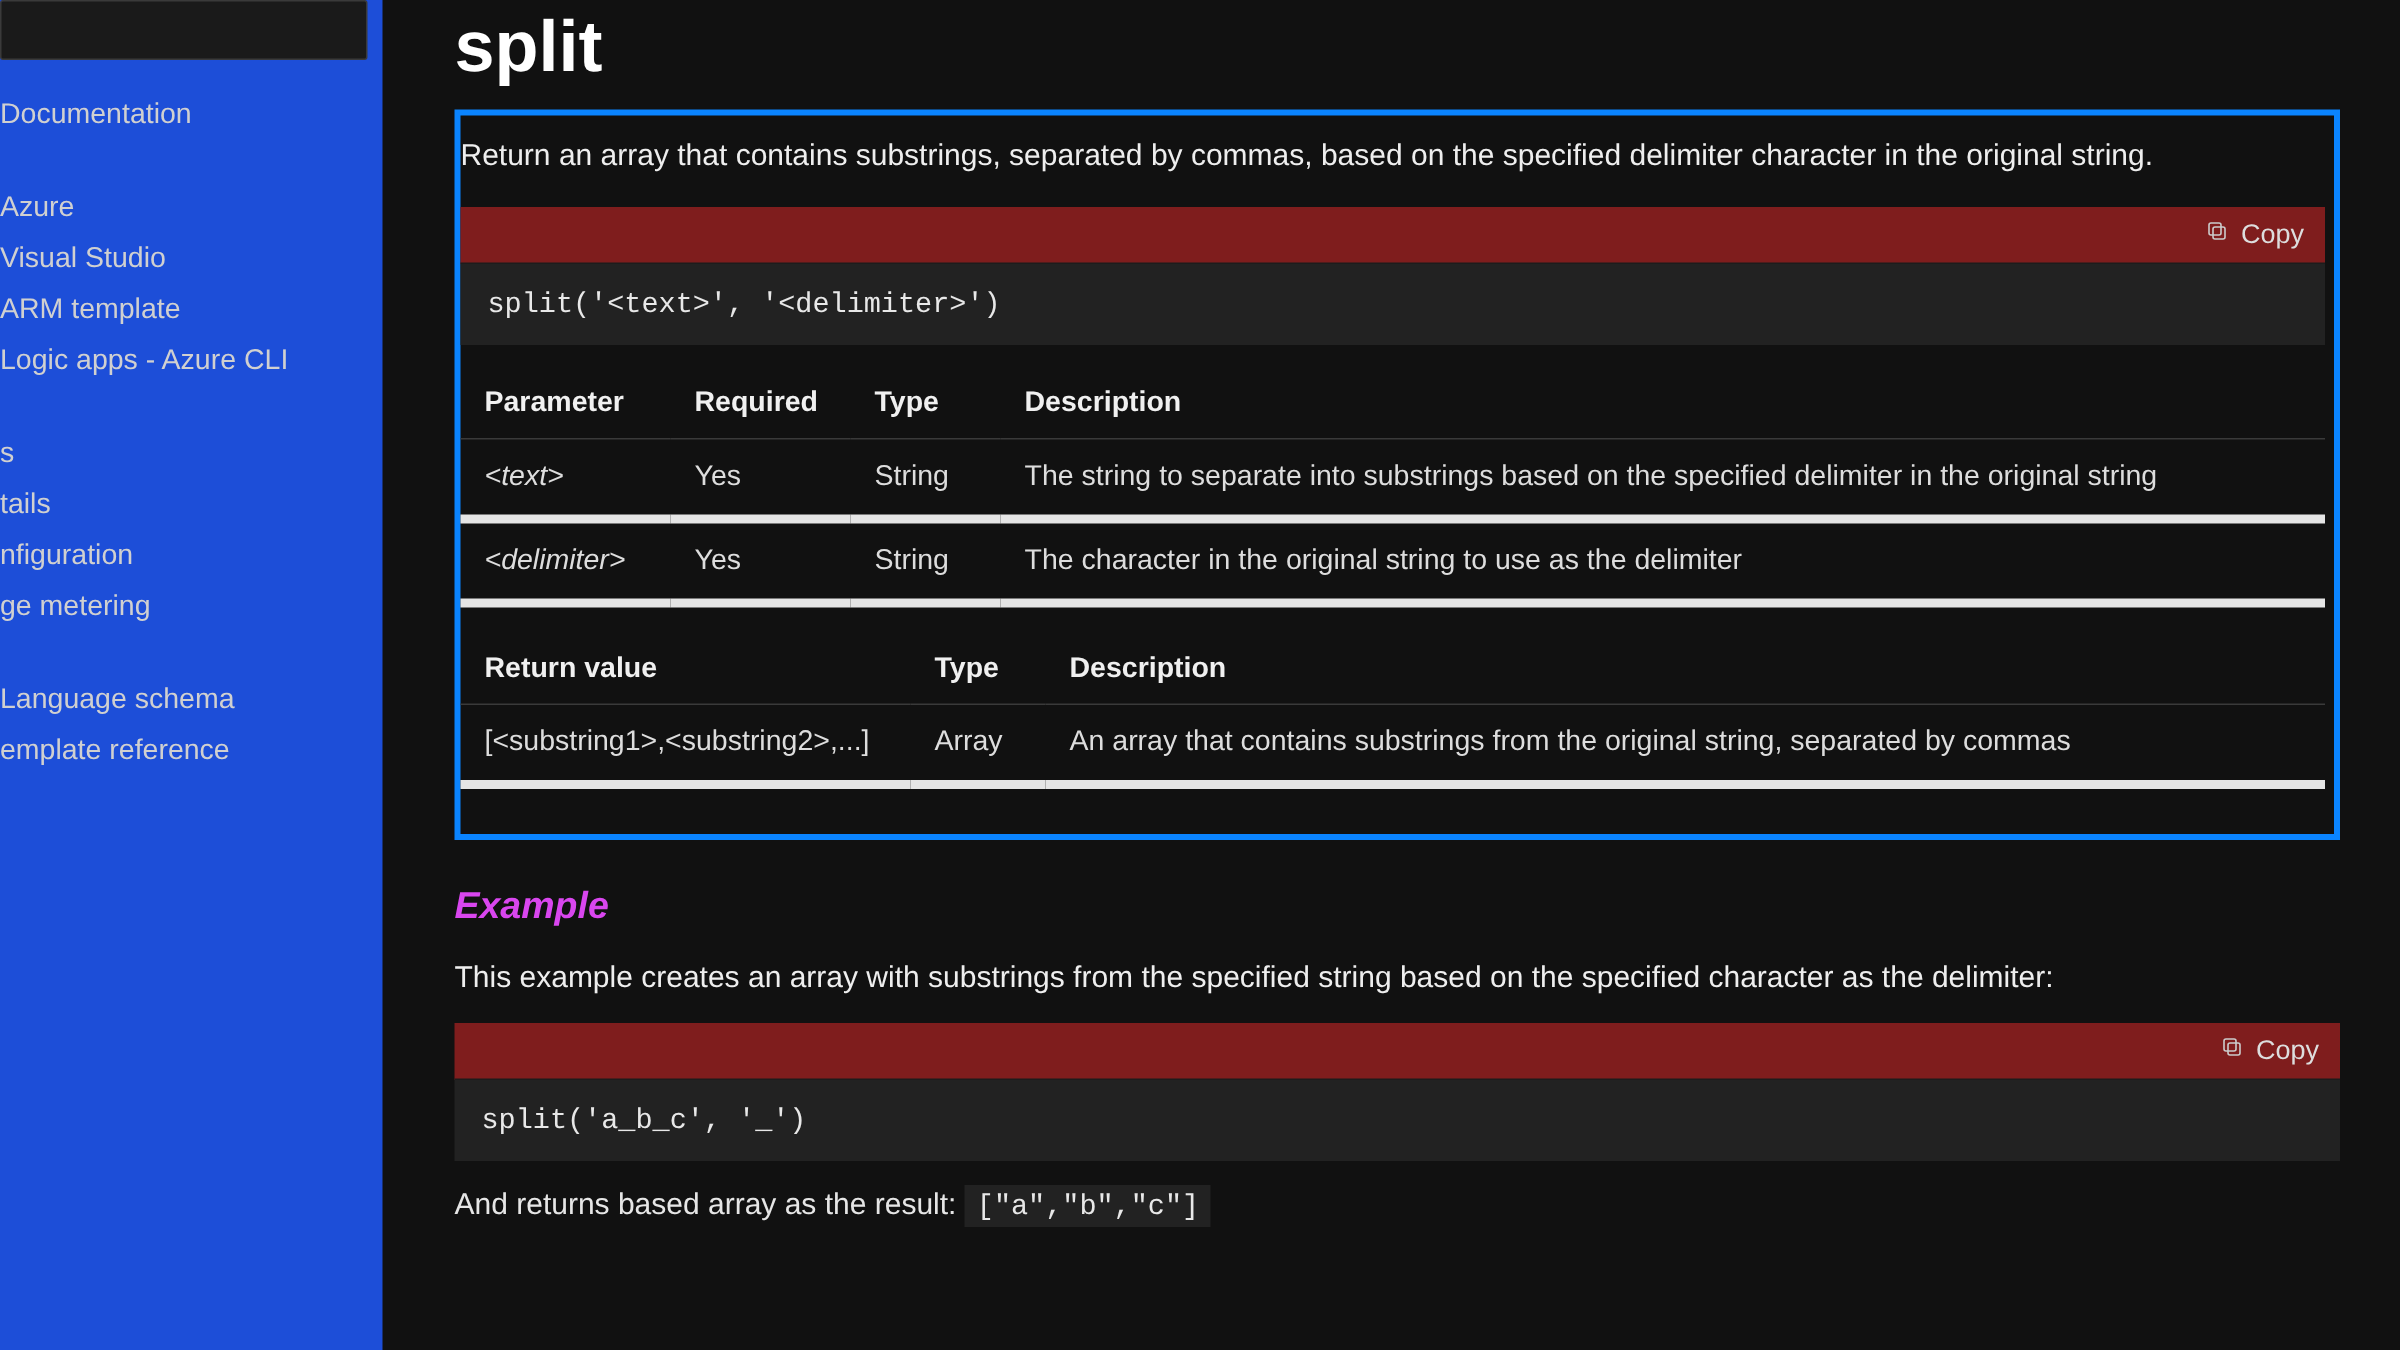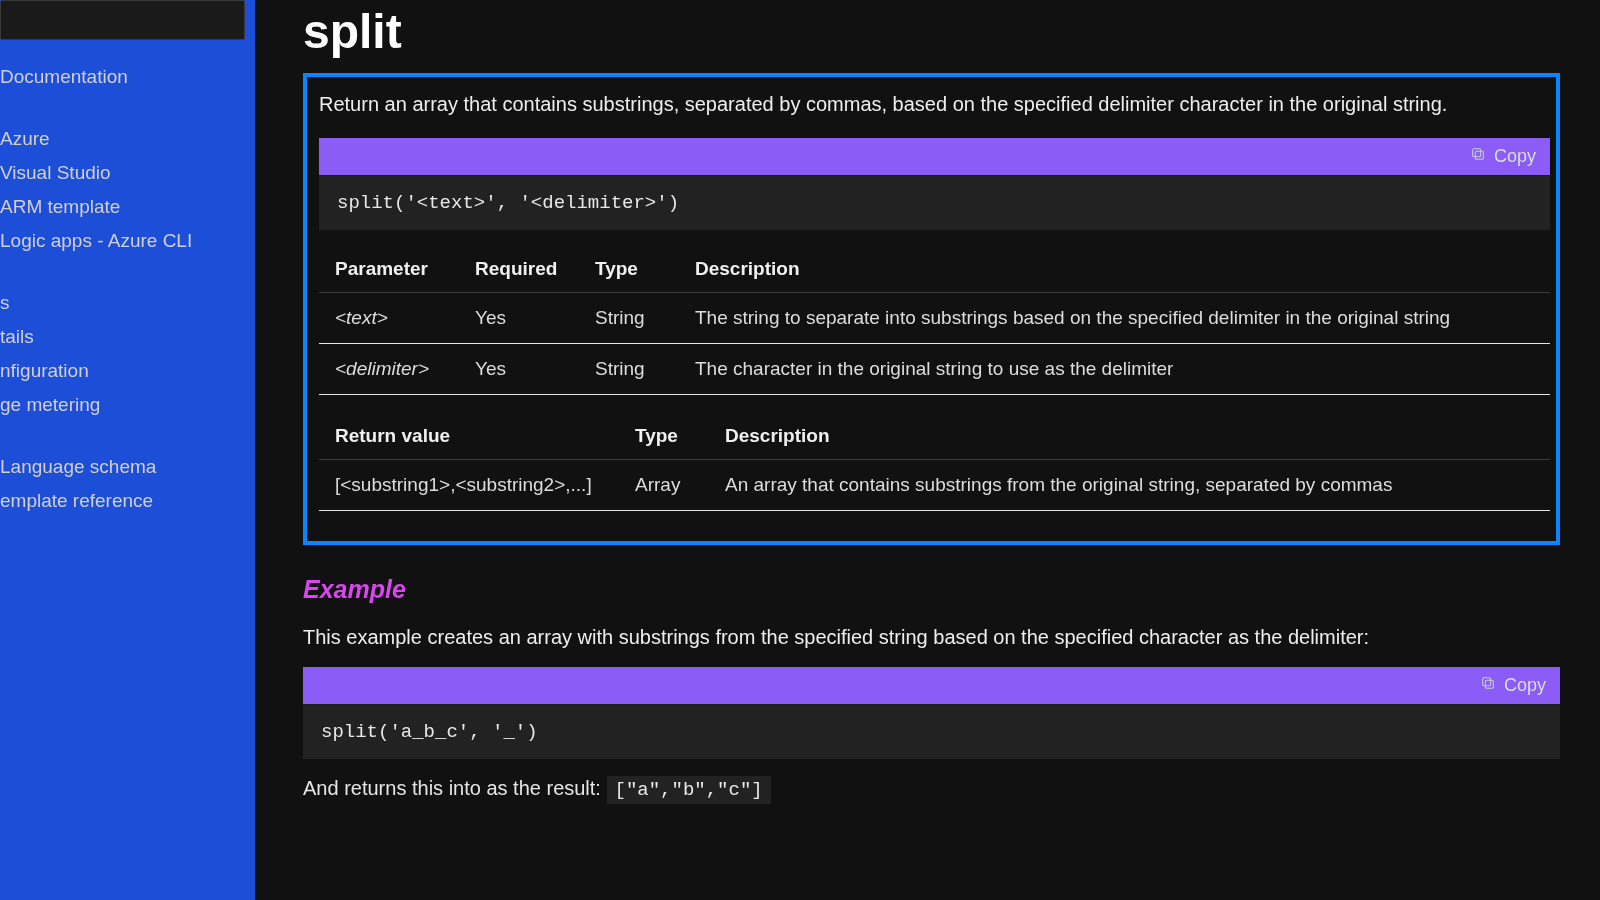--- a/index.html
+++ b/index.html
@@ -17,45 +17,45 @@
   .nav-group { margin-bottom:28px; }
   .nav-item {
     padding:6px 0 6px 0; font-size:19px; color:#d0d0d0; white-space:nowrap;
     cursor:pointer; overflow:hidden;
   }
 
   
   .main { flex:1; padding:0 40px 0 48px; overflow:hidden; }
   h1.page-title { font-size:48px; font-weight:600; color:#fff; margin:4px 0 14px 0; }
 
-  .highlight-box { border:4px solid #0a84ff; padding:6px 6px 10px 12px; }
+  .highlight-box { border:4px solid #0a84ff; padding:6px 6px 10px 0; }
 
   .lead { font-size:20px; line-height:1.55; color:#eee; margin:6px 0 18px 0; }
 
   
   .code-wrap { margin:0 0 18px 0; }
   .code-head {
-    height:38px; background:#8b5cf6; display:flex; justify-content:flex-end;
+    height:38px; background:#7f1d1d; display:flex; justify-content:flex-end;
     align-items:center; padding:0 14px; border-bottom:1px solid #1c1c1c;
   }
   .copy-btn {
     display:flex; align-items:center; gap:8px; font-size:18px; color:#ddd;
     cursor:pointer; user-select:none;
   }
   .copy-btn svg { width:16px; height:16px; stroke:#ccc; fill:none; stroke-width:1.6; }
   pre.code {
     background:#222; color:#e8e8e8; padding:16px 18px; font-family:Consolas,
     "Courier New", monospace; font-size:19px; white-space:pre;
   }
 
   
   table { width:100%; border-collapse:collapse; margin-bottom:20px; }
   th { text-align:left; font-weight:700; font-size:19px; padding:10px 16px 12px 16px;
        border-bottom:1px solid #3a3a3a; color:#f0f0f0; }
-  td { padding:14px 16px; font-size:19px; border-bottom:1px solid #e5e5e5;
+  td { padding:14px 16px; font-size:19px; border-bottom:6px solid #e5e5e5;
        vertical-align:top; color:#ddd; }
   .param-name { font-style:italic; }
 
   h3.example-head { font-style:italic; font-weight:700; font-size:25px;
     color:#d946ef; margin:30px 0 18px 0; }
 
   .result-line { font-size:20px; margin-top:18px; }
   .result-line code {
     font-family:Consolas,"Courier New",monospace; background:#222;
     padding:3px 8px; font-size:19px; color:#e8e8e8;
@@ -185,17 +185,17 @@
               <rect x="4" y="4" width="12" height="12" rx="2"></rect>
             </svg>
         </span>
         <span>Copy</span>
       </div>
     </div>
     <pre class="code">split('a_b_c', '_')</pre>
   </div>
 
   <p class="result-line">
-    <span>And returns this into as the result: </span>
+    <span>And returns based array as the result: </span>
     <code>["a","b","c"]</code>
   </p>
 
 </main>
 
 </body></html>

